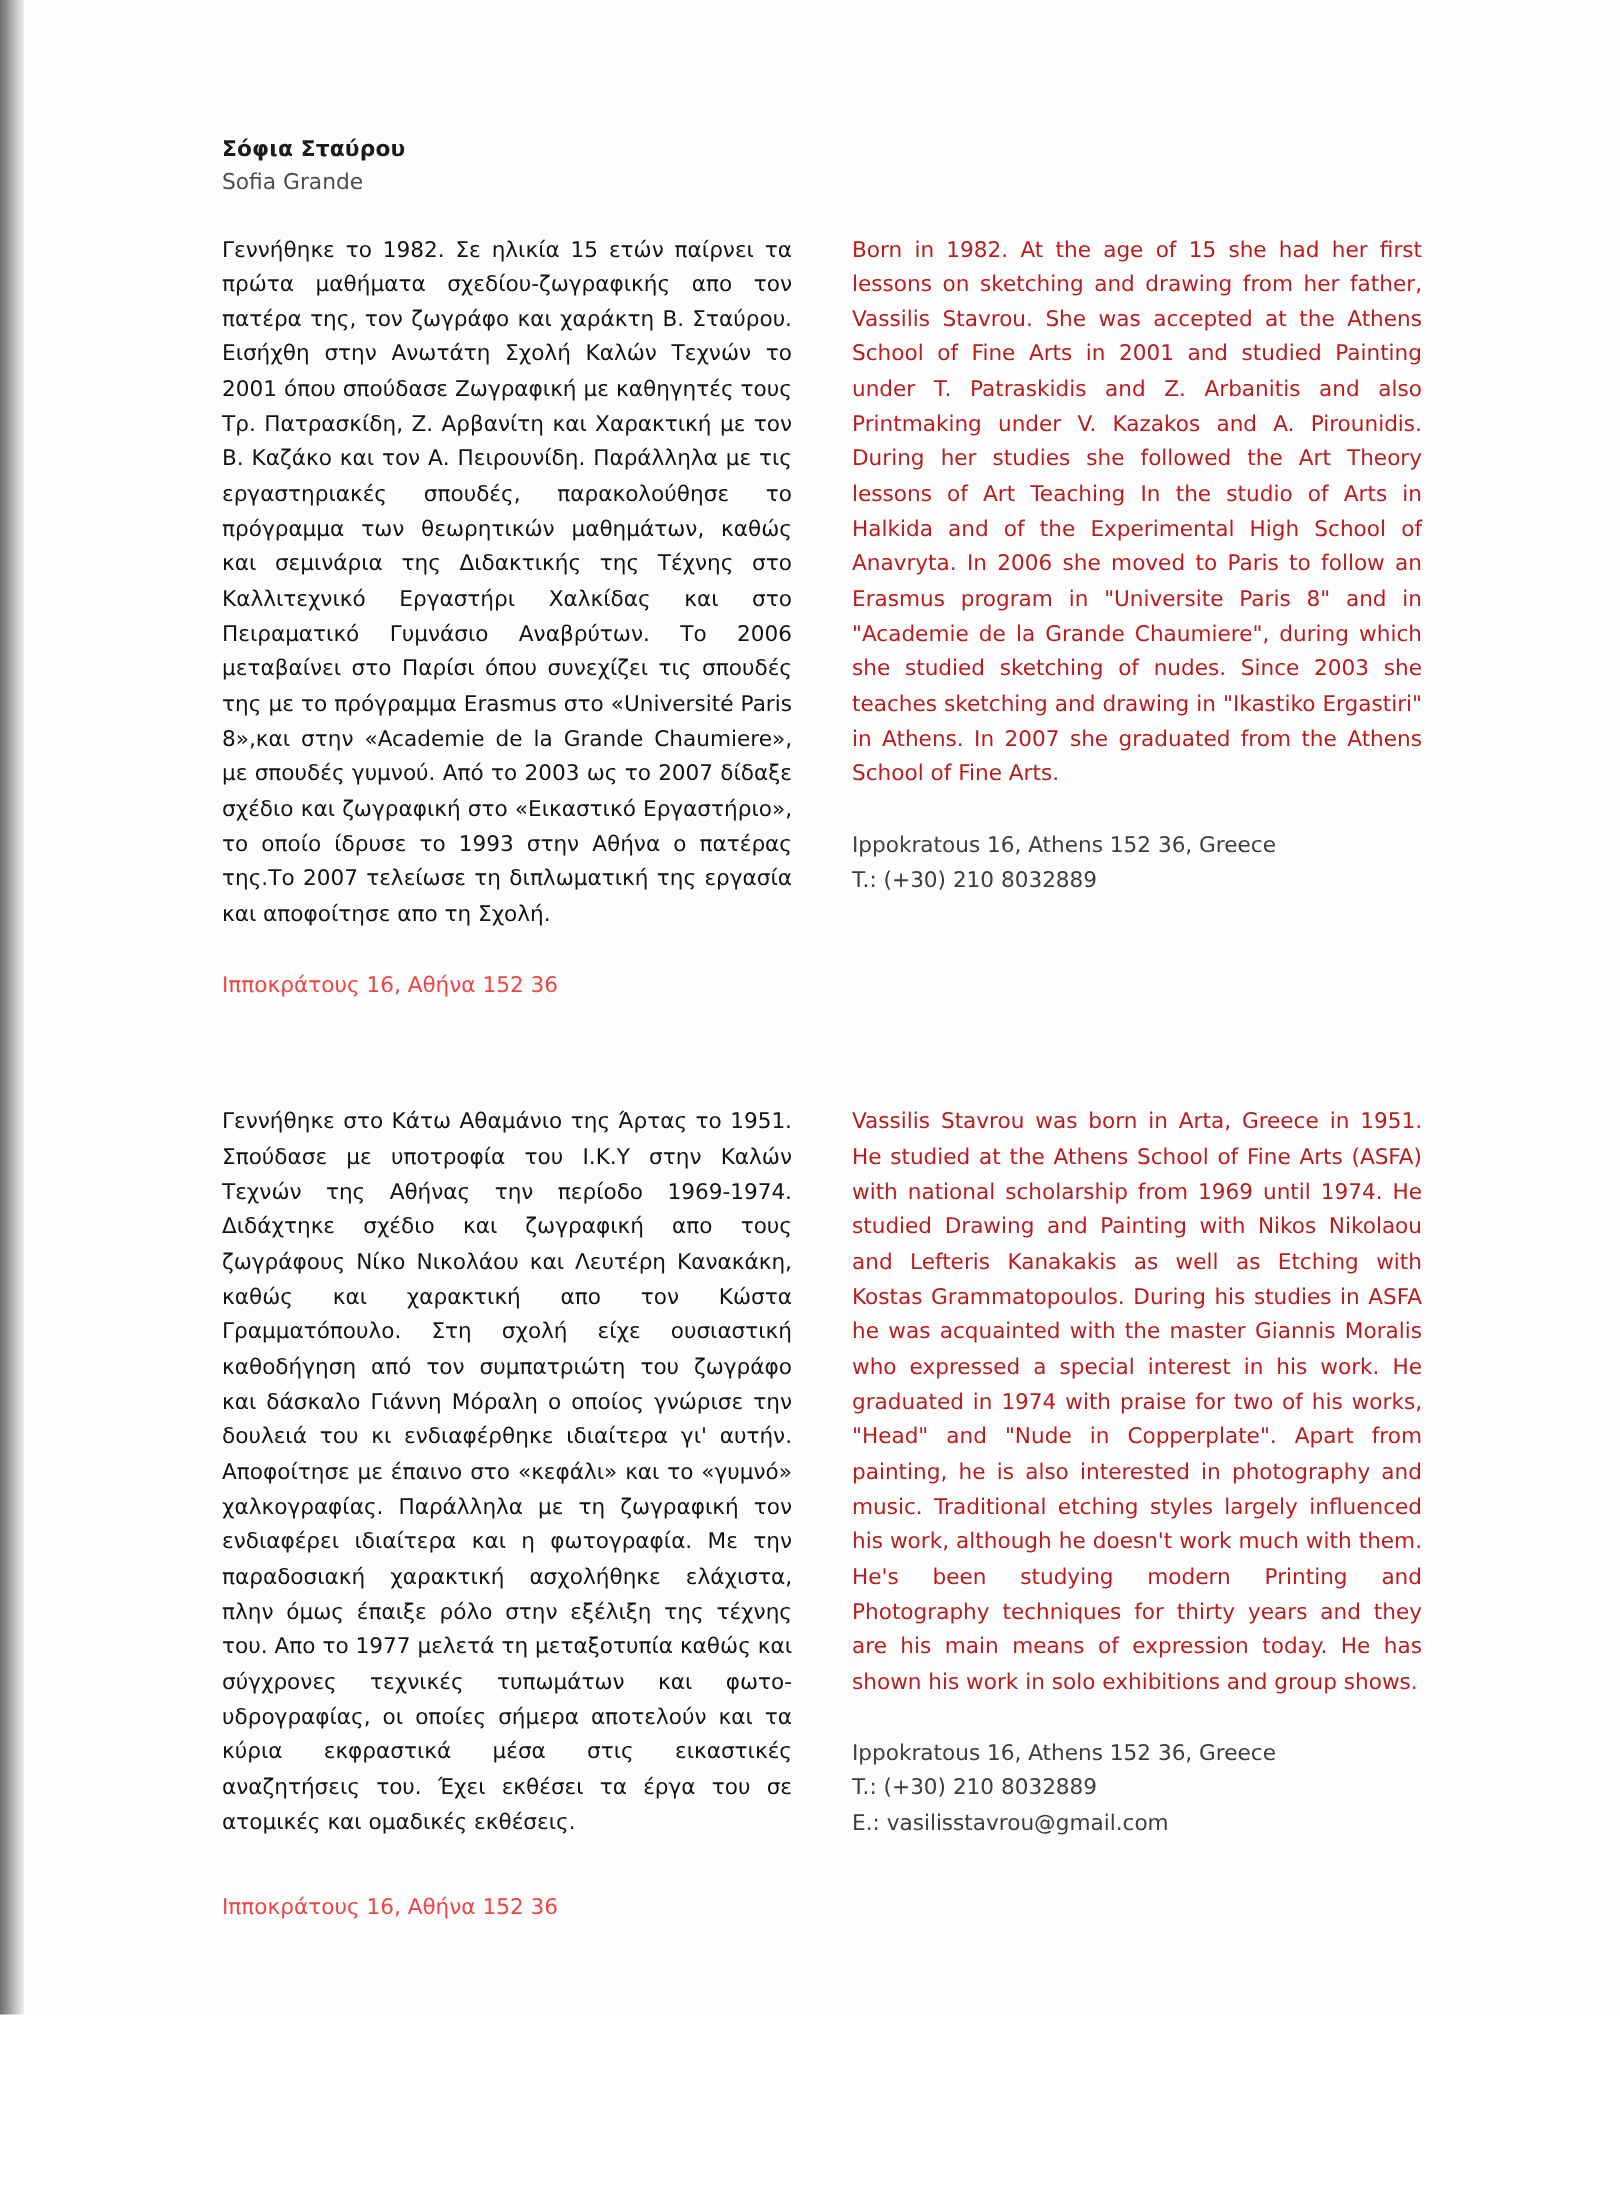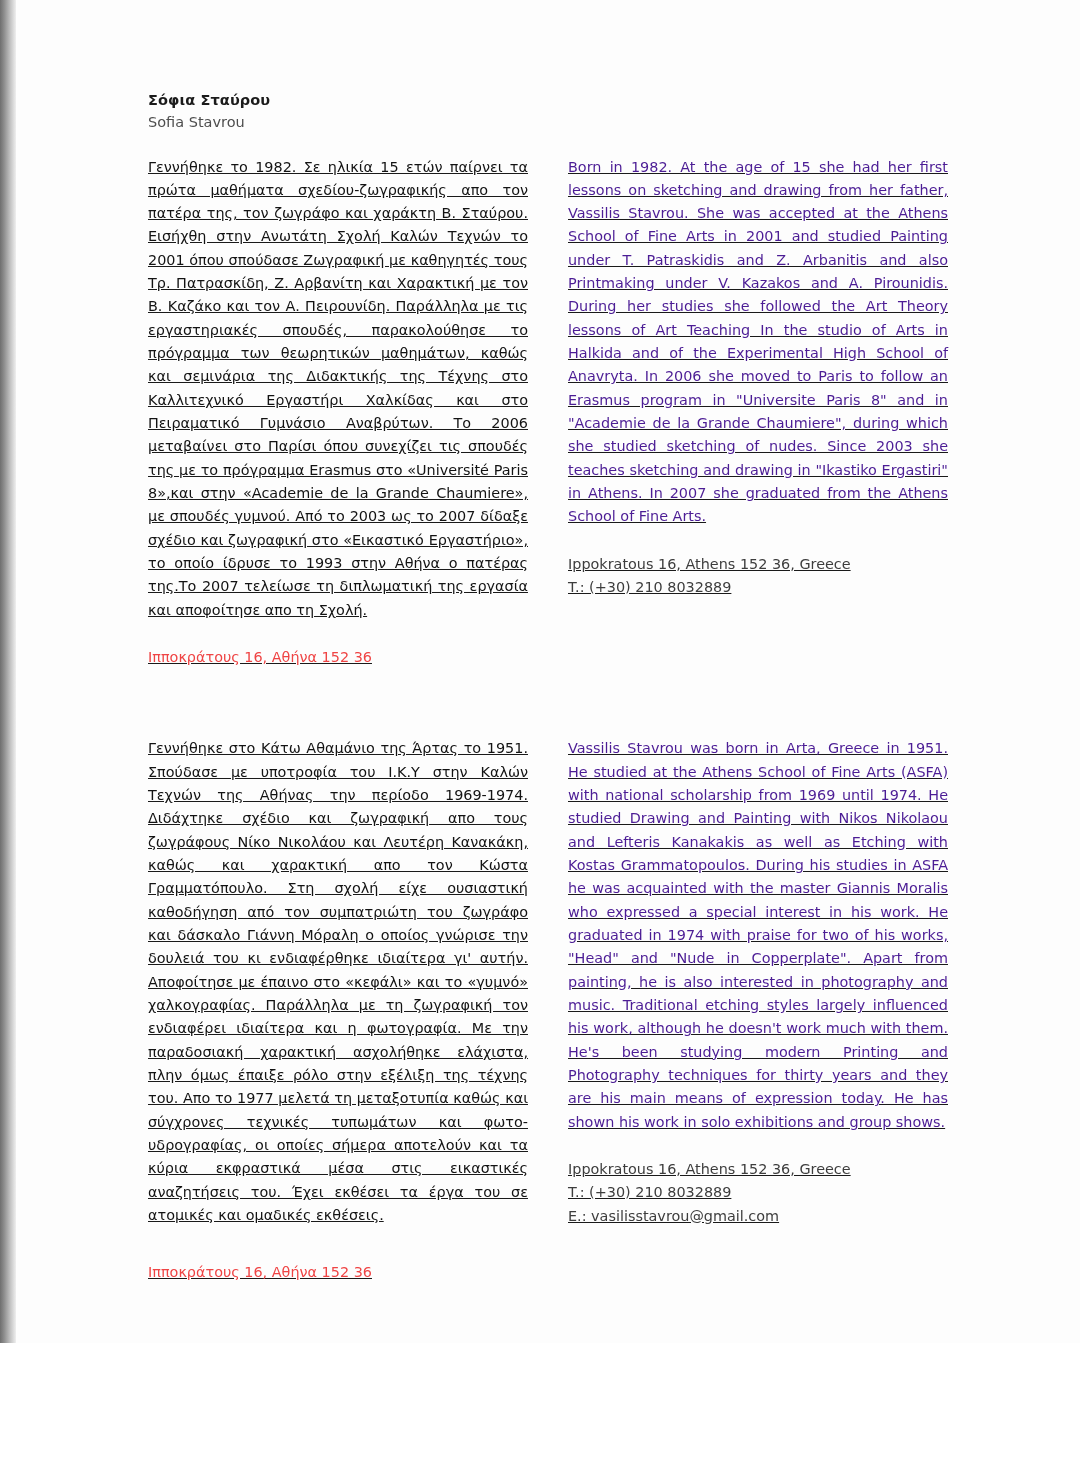--- a/index.html
+++ b/index.html
@@ -57,35 +57,34 @@
     font-size: 14.5px;
     color: #4e4e4e;
     line-height: 1.5;
   }
   .cols {
     display: flex;
     gap: 40px;
   }
   .col {
     width: 380px;
-    text-decoration: underline;
   }
   .col p {
     margin: 0;
     font-size: 14.4px;
     line-height: 1.62;
     text-align: justify;
     text-justify: inter-word;
     hyphens: auto;
   }
   .col.gr p {
     color: #131313;
   }
   .col.en p {
-    color: #4c1d95;
+    color: #b91c1c;
   }
   .contact {
     margin-top: 24px;
     font-size: 14.4px;
     line-height: 1.62;
     color: #3d3d3d;
     white-space: pre-line;
   }
   .contact.gr {
     color: #ef4444;
@@ -107,21 +106,21 @@
 
 <div class="page">
 
   <div class="binding"></div>
 
   <div class="content">
 
     <div class="entry entry-1">
       <div class="name-block">
         <div class="name-gr">Σόφια Σταύρου</div>
-        <div class="name-en">Sofia Stavrou</div>
+        <div class="name-en">Sofia Grande</div>
       </div>
       <div class="cols">
         <div class="col gr">
           <p>Γεννήθηκε το 1982. Σε ηλικία 15 ετών παίρνει τα πρώτα μαθήματα σχεδίου-ζωγραφικής απο τον πατέρα της, τον ζωγράφο και χαράκτη Β. Σταύρου. Εισήχθη στην Ανωτάτη Σχολή Καλών Τεχνών το 2001 όπου σπούδασε Ζωγραφική με καθηγητές τους Τρ. Πατρασκίδη, Ζ. Αρβανίτη και Χαρακτική με τον Β. Καζάκο και τον Α. Πειρουνίδη. Παράλληλα με τις εργαστηριακές σπουδές, παρακολούθησε το πρόγραμμα των θεωρητικών μαθημάτων, καθώς και σεμινάρια της Διδακτικής της Τέχνης στο Καλλιτεχνικό Εργαστήρι Χαλκίδας και στο Πειραματικό Γυμνάσιο Αναβρύτων. Το 2006 μεταβαίνει στο Παρίσι όπου συνεχίζει τις σπουδές της με το πρόγραμμα Erasmus στο «Université Paris 8»,και στην «Academie de la Grande Chaumiere», με σπουδές γυμνού. Από το 2003 ως το 2007 δίδαξε σχέδιο και ζωγραφική στο «Εικαστικό Εργαστήριο», το οποίο ίδρυσε το 1993 στην Αθήνα ο πατέρας της.Το 2007 τελείωσε τη διπλωματική της εργασία και αποφοίτησε απο τη Σχολή.</p>
           <div class="contact gr">Ιπποκράτους 16, Αθήνα 152 36</div>
         </div>
         <div class="col en">
           <p>Born in 1982. At the age of 15 she had her first lessons on sketching and drawing from her father, Vassilis Stavrou. She was accepted at the Athens School of Fine Arts in 2001 and studied Painting under T. Patraskidis and Z. Arbanitis and also Printmaking under V. Kazakos and A. Pirounidis. During her studies she followed the Art Theory lessons of Art Teaching In the studio of Arts in Halkida and of the Experimental High School of Anavryta. In 2006 she moved to Paris to follow an Erasmus program in "Universite Paris 8" and in "Academie de la Grande Chaumiere", during which she studied sketching of nudes. Since 2003 she teaches sketching and drawing in "Ikastiko Ergastiri" in Athens. In 2007 she graduated from the Athens School of Fine Arts.</p>
           <div class="contact">Ippokratous 16, Athens 152 36, Greece
 T.: (+30) 210 8032889</div>

